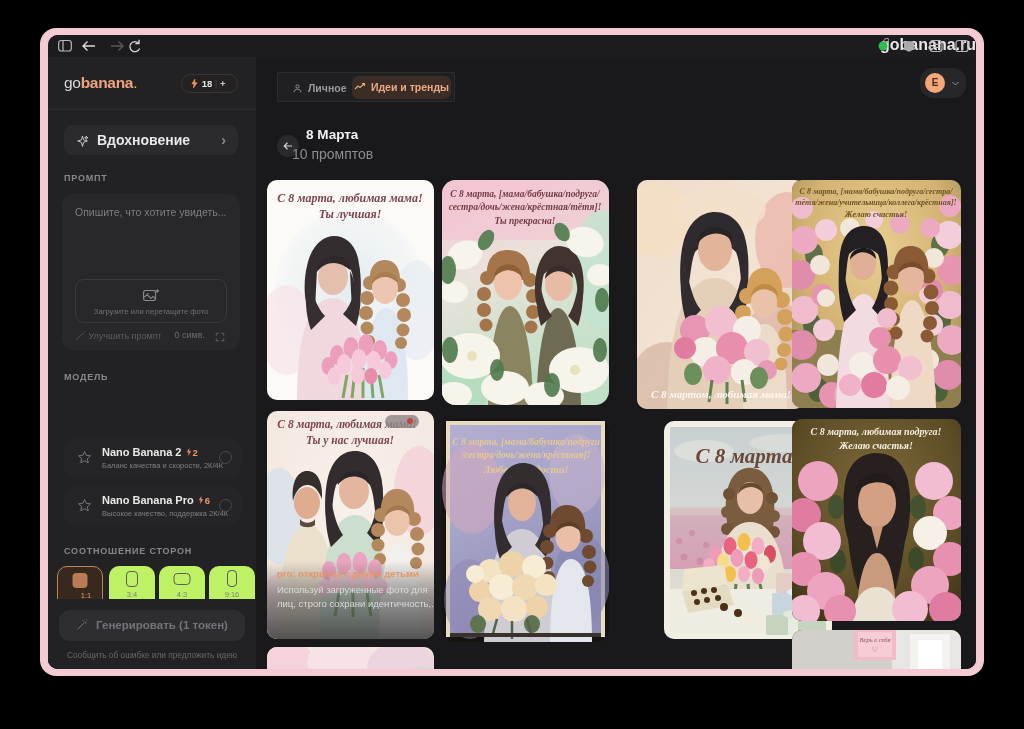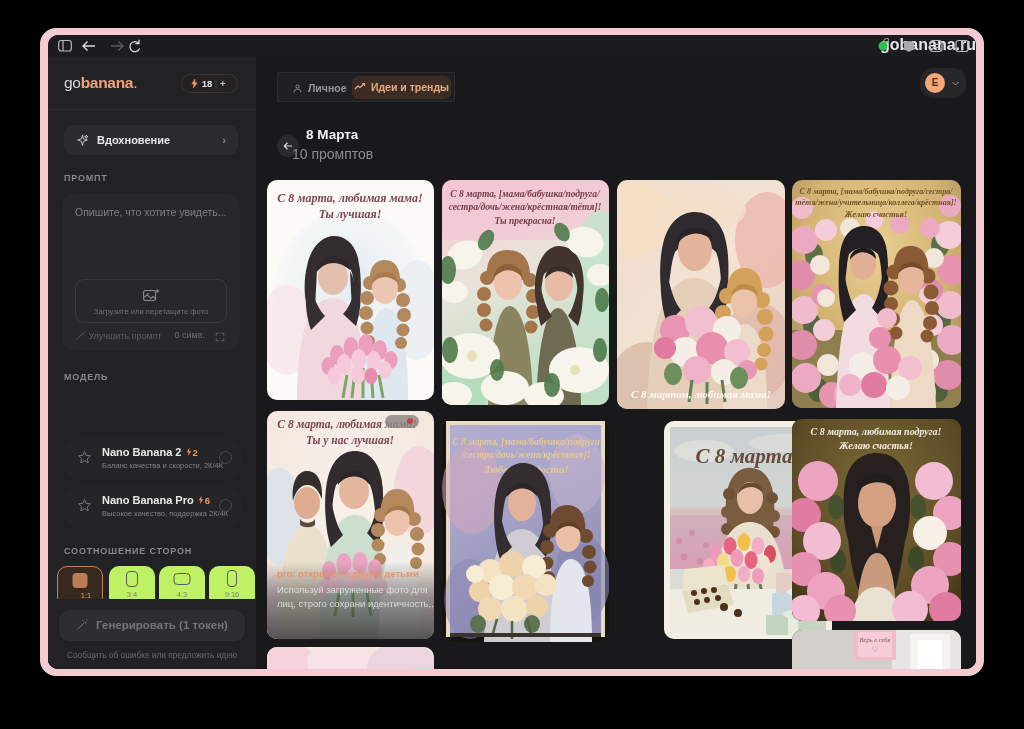--- a/index.html
+++ b/index.html
@@ -20,21 +20,21 @@
 
   
   .logo { position:absolute; left:16px; top:17px; font-size:15.5px; font-weight:normal; color:#d8d8da; letter-spacing:-0.3px;}
   .logo b { color:#f0a47c; font-weight:bold; }
   .logo i { color:#e5c23a; font-style:normal; }
   .tokpill { position:absolute; left:133px; top:17px; width:57px; height:19px;
     border:1px solid #3a3534; border-radius:10px; background:#242122;
     color:#e8e8ea; font-size:9.5px; font-weight:bold; line-height:18px; }
   .sep { position:absolute; left:0; top:52px; width:208px; height:1px; background:#2c2c2f; }
   .inspire { position:absolute; left:16px; top:68px; width:174px; height:30px; background:#2b2b2e;
-    border-radius:9px; color:#e8e8ea; font-size:11px; font-weight:bold; line-height:30px; }
+    border-radius:9px; color:#e8e8ea; font-size:14px; font-weight:bold; line-height:30px; }
   .lab { position:absolute; left:16px; color:#87878c; font-size:9px; font-weight:bold; letter-spacing:0.8px; }
   .pbox { position:absolute; left:14px; top:137px; width:178px; height:156px; background:#28282b; border-radius:12px; }
   .ph { position:absolute; left:13px; top:12px; color:#7e7e83; font-size:10.5px; }
   .upload { position:absolute; left:13px; top:85px; width:152px; height:44px; border:1px solid #3a3a3e; border-radius:9px; }
   .upload .cap { position:absolute; top:27px; width:100%; text-align:center; color:#707075; font-size:7.6px; }
   .prow { position:absolute; left:13px; top:136px; width:152px; height:14px; font-size:9px; color:#5d5d62; }
   .mcard { position:absolute; left:16px; width:177px; border-radius:11px; background:#252528; }
   .mcard .t { position:absolute; left:38px; top:7px; font-size:11px; font-weight:bold; color:#ebe9e7; }
   .mcard .s { position:absolute; left:38px; top:22px; font-size:7.5px; color:#807f84; }
   .mcard .radio { position:absolute; right:9px; top:12px; width:13px; height:13px; border-radius:50%; border:1.5px solid #4a4a4f; }
@@ -276,21 +276,21 @@
                   <ellipse cx="92" cy="179" rx="7.5" ry="10"></ellipse>
           <ellipse cx="107" cy="181" rx="7" ry="10"></ellipse>
                   <ellipse cx="118" cy="190" rx="6.5" ry="9"></ellipse>
           <ellipse cx="67" cy="196" rx="6.5" ry="9"></ellipse>
                   <ellipse cx="91" cy="195" rx="7" ry="9"></ellipse>
         </g>
         <ellipse cx="104" cy="196" rx="6.5" ry="8" fill="#e98cae"></ellipse>
        </g>
       </svg>
      </div>
-     <div class="card" style="left:186px; top:123px; width:167px; height:225px;">
+     <div class="card" style="left:186px; top:123px; width:167px; height:225px;border-radius:14px;">
       <svg width="167" height="225" viewBox="0 0 167 225">
        <defs>
         <linearGradient id="w2" x1="0" y1="0" x2="0.3" y2="1">
           <stop offset="0%" stop-color="#f5c6d2"></stop>
                   <stop offset="45%" stop-color="#e9e3da"></stop>
                   <stop offset="100%" stop-color="#bfe0c6"></stop>
         </linearGradient>
        </defs>
        <rect width="167" height="225" fill="url(#w2)"></rect>
        <rect width="167" height="60" fill="#f4c3d2" opacity="0.6"></rect>
@@ -339,21 +339,21 @@
         <ellipse cx="120" cy="52" rx="7" ry="10" transform="rotate(-30 120 52)"></ellipse>
         <ellipse cx="8" cy="170" rx="8" ry="13"></ellipse>
         <ellipse cx="55" cy="190" rx="7" ry="11"></ellipse>
         <ellipse cx="110" cy="205" rx="8" ry="12"></ellipse>
         <ellipse cx="158" cy="170" rx="7" ry="12"></ellipse>
        </g>
        <circle cx="30" cy="176" r="5" fill="#e9e2b8"></circle>
        <circle cx="133" cy="190" r="5" fill="#e9e2b8"></circle>
       </svg>
      </div>
-     <div class="card" style="left:361px; top:123px; width:168px; height:229px;">
+     <div class="card" style="left:381px; top:123px; width:168px; height:229px;">
       <svg width="168" height="229" viewBox="0 0 168 229">
        <defs>
         <linearGradient id="w3" x1="0" y1="0" x2="1" y2="1">
           <stop offset="0%" stop-color="#efdccb"></stop>
                   <stop offset="50%" stop-color="#f2e3d3"></stop>
                   <stop offset="100%" stop-color="#e3cbbc"></stop>
         </linearGradient>
        </defs>
        <rect width="168" height="229" fill="url(#w3)"></rect>
        <ellipse cx="20" cy="40" rx="32" ry="38" fill="#f4dfc4" opacity="0.9"></ellipse>

